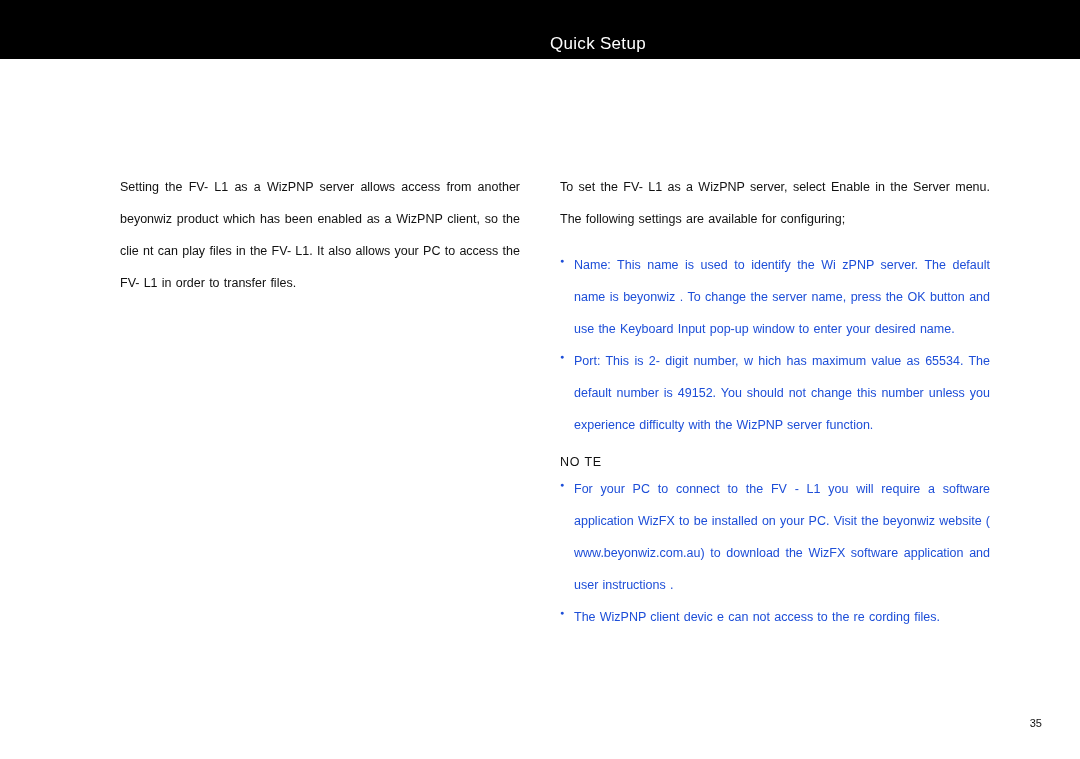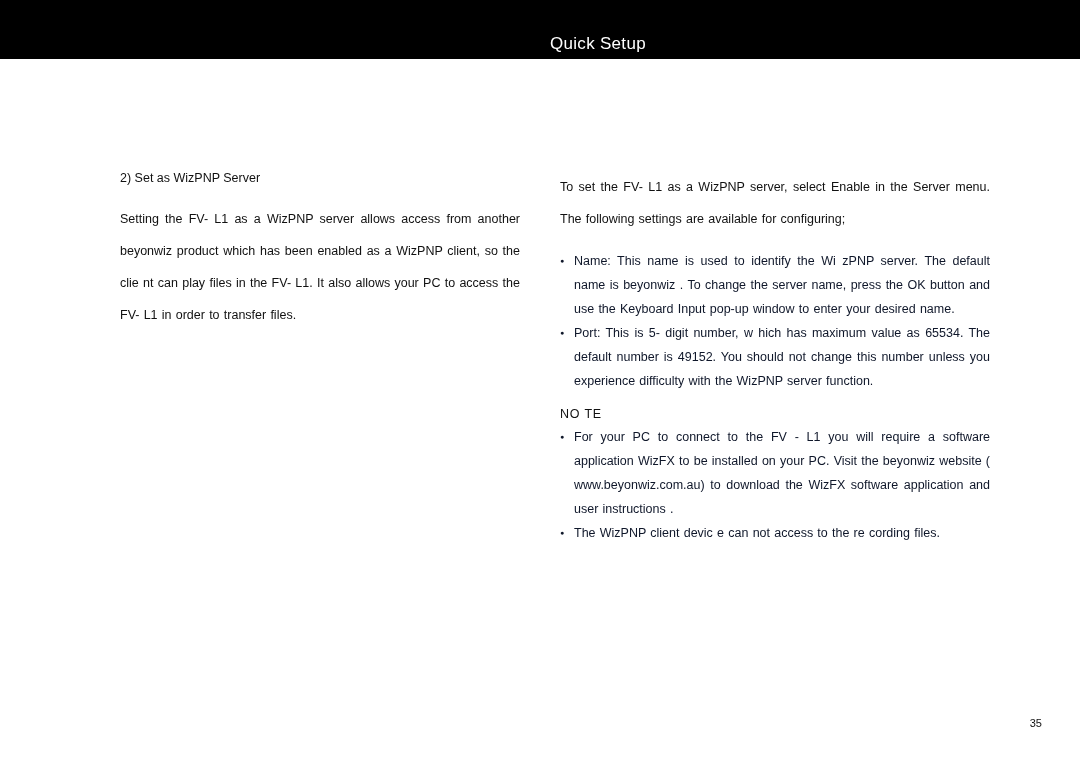--- a/index.html
+++ b/index.html
@@ -58,22 +58,22 @@
     .col-right p.body {
       margin-bottom: 14px;
     }
     ul.bullets {
       list-style: none;
       padding: 0;
       margin: 0 0 14px 0;
     }
     ul.bullets li {
       font-size: 12.5px;
-      line-height: 24px;
-      color: #0f172a;
+      line-height: 32px;
+      color: #1d4ed8;
       text-align: justify;
       text-justify: inter-word;
       padding-left: 14px;
       position: relative;
       word-spacing: 0.06em;
     }
     ul.bullets li::before {
       content: "●";
       position: absolute;
       left: 0;
@@ -101,30 +101,29 @@
   </style>
 </head>
 <body>
 
 <div class="header-band">
   <div class="header-title">Quick Setup</div>
 </div>
 
 <div class="content">
   <div class="col-left">
-    <div class="subheading">2)  Set as WizPNP Server</div>
     <p class="body">Setting  the    FV- L1  as  a  WizPNP  server  allows  access  from  another beyonwiz  product  which  has  been  enabled  as  a  WizPNP  client,  so  the clie nt can play  files in     the  FV- L1.   It also  allows your PC to  access  the FV- L1  in order to transfer files.</p>
   </div>
 
   <div class="col-right">
     <p class="body first-para">To  set  the    FV- L1  as  a  WizPNP  server,  select   Enable   in  the   Server  menu.     The following settings are available        for configuring;</p>
 
     <ul class="bullets">
       <li>Name:   This name is used to identify the Wi       zPNP server.     The default name   is   beyonwiz .         To  change  the  server  name,  press  the        OK button  and  use  the   Keyboard  Input   pop-up  window  to  enter   your  desired name.</li>
-      <li>Port:  This  is  5-    digit  number,  w    hich  has  maximum  value  as  65534.   The  default  number  is  49152.          You  should  not  change  this  number unless you experience difficulty with the WizPNP server function.</li>
+      <li>Port:  This  is  2-    digit  number,  w    hich  has  maximum  value  as  65534.   The  default  number  is  49152.          You  should  not  change  this  number unless you experience difficulty with the WizPNP server function.</li>
     </ul>
 
 
     <div class="note-label">NO TE</div>
 
     <ul class="bullets">
       <li>For  your  PC  to  connect  to  the  FV      - L1   you  will  require  a  software application   WizFX   to  be  installed  on  your  PC.           Visit  the  beyonwiz website  (   www.beyonwiz.com.au)       to  download  the   WizFX   software application and user instructions        .</li>
       <li>The WizPNP client devic    e can not   access  to  the  re cording   files.</li>
     </ul>
   </div>

